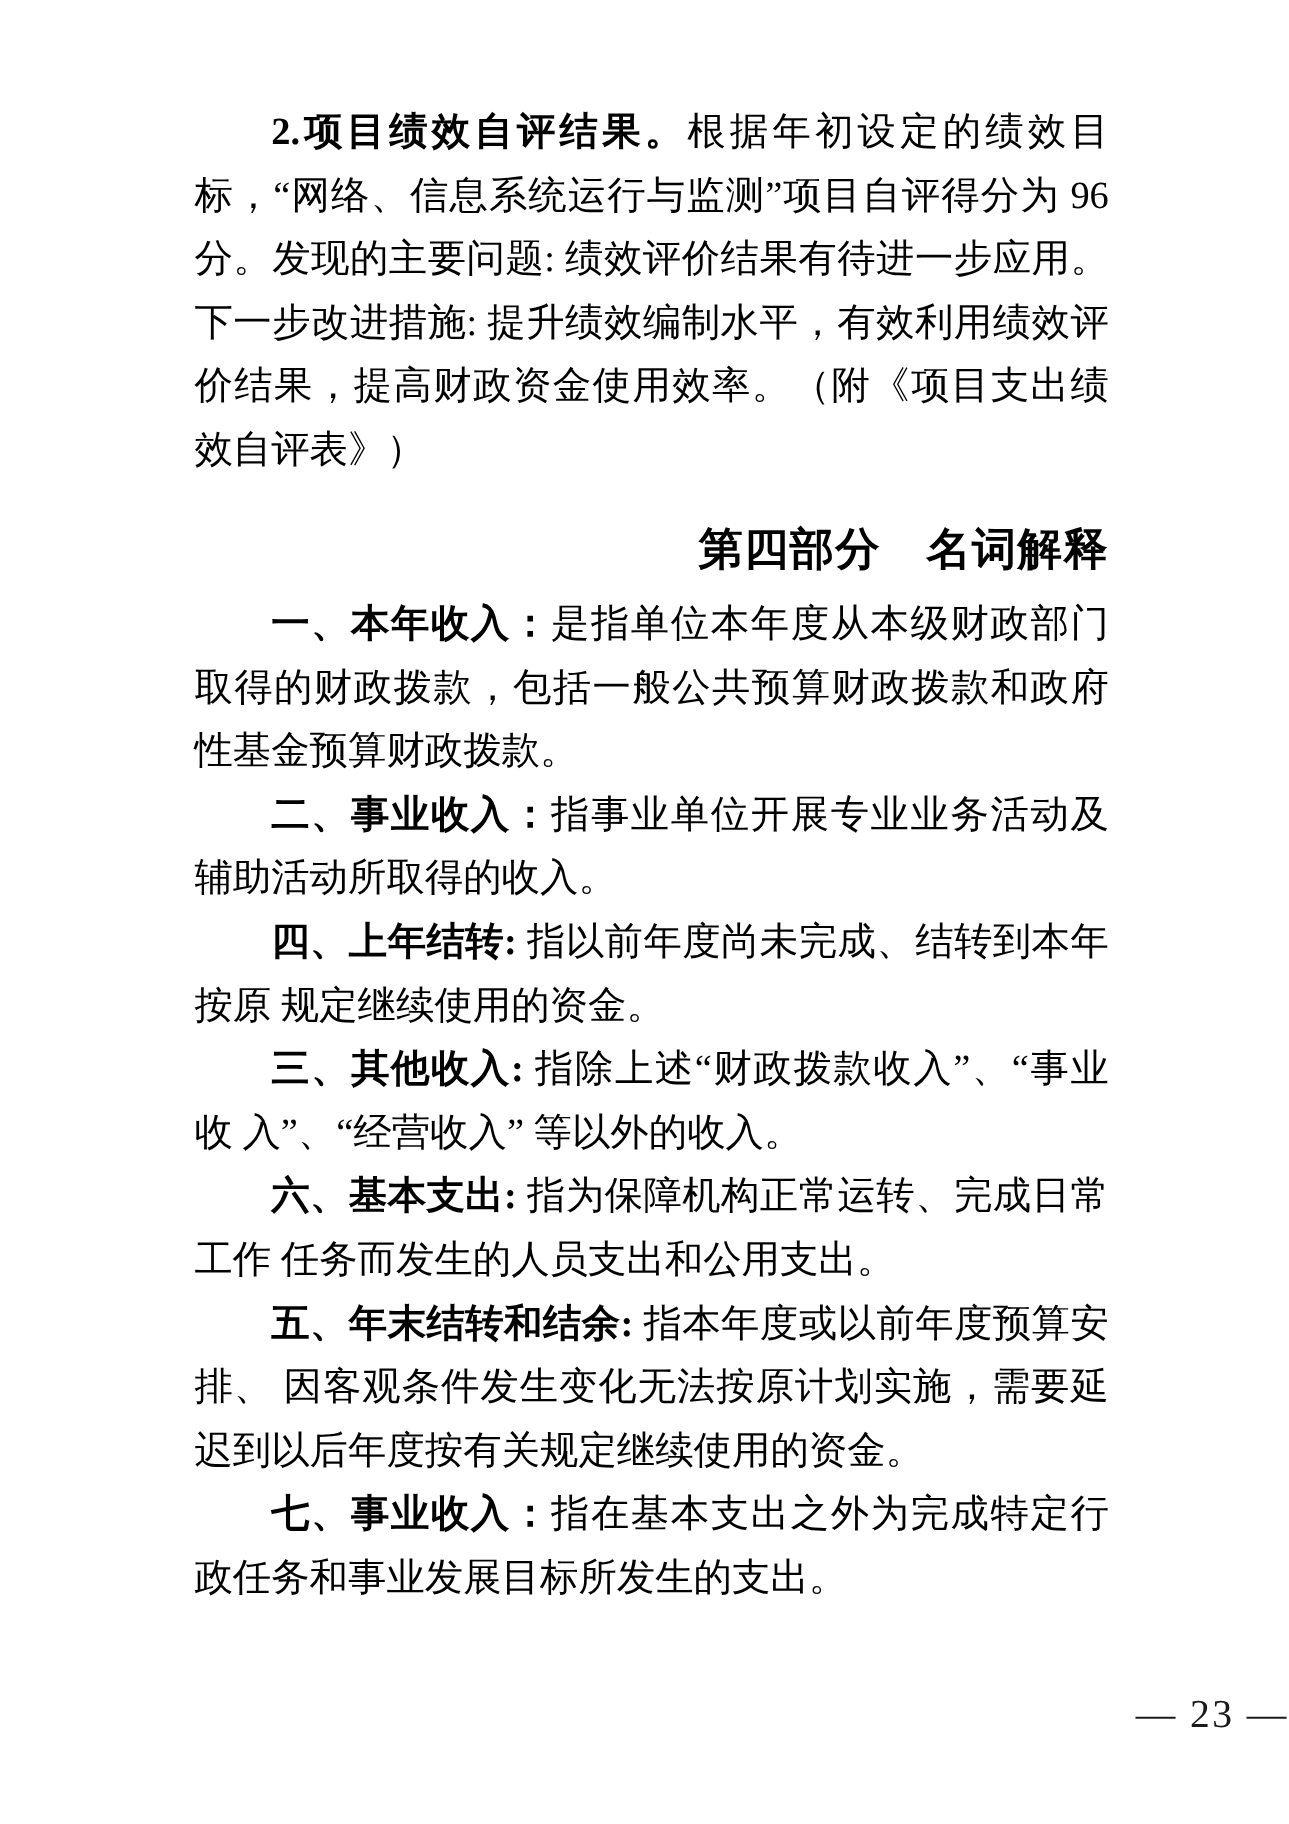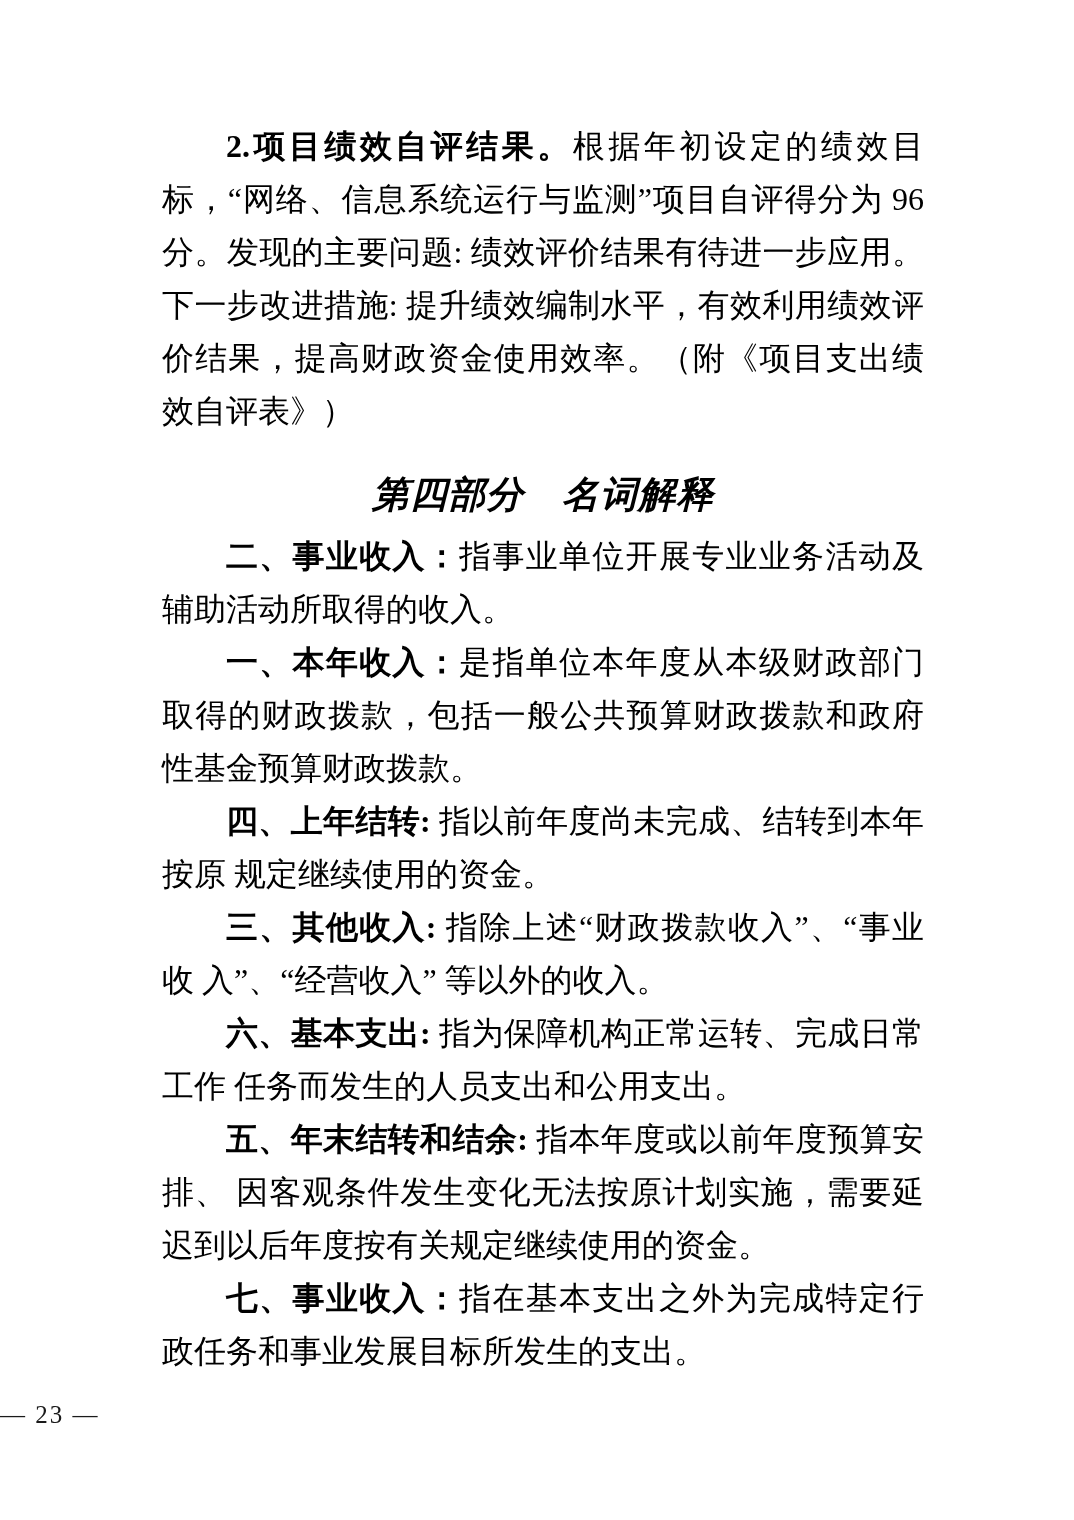--- a/index.html
+++ b/index.html
@@ -11,70 +11,69 @@
     position: relative;
     width: 1074px;
     height: 1520px;
     background: #ffffff;
     color: #000000;
     font-family: "Liberation Serif", "DejaVu Serif", serif;
     overflow: hidden;
     box-sizing: border-box;
   }
   .content {
-    padding: 120px 150px 0 162px;
+    padding: 83px 150px 0 162px;
   }
   .para {
     margin: 0;
     font-size: 32px;
     line-height: 53px;
     text-align: justify;
     text-indent: 2em;
   }
   .para .lead {
     font-weight: bold;
   }
   .intro-para {
     margin-bottom: 18px;
   }
   .section-title {
     font-family: "Liberation Sans", "DejaVu Sans", sans-serif;
     font-weight: bold;
     font-size: 37px;
     line-height: 50px;
-    text-align: center;
+    text-align: right;
     letter-spacing: 1px;
     margin: 32px 0 10px 0;
-    font-style: italic;
   }
   .footer {
     position: absolute;
     left: 0;
     right: 0;
-    bottom: 90px;
-    text-align: left;
-    font-size: 25px;
+    bottom: 76px;
+    text-align: right;
+    font-size: 33px;
     line-height: 30px;
     color: #1a1a1a;
     letter-spacing: 2px;
   }
 </style>
 </head>
 <body>
 
 <div class="page">
   <div class="content">
 
     <p class="para intro-para"><span class="lead">2.项目绩效自评结果。</span><span>根据年初设定的绩效目标，“网络、信息系统运行与监测”项目自评得分为 96 分。发现的主要问题: 绩效评价结果有待进一步应用。下一步改进措施: 提升绩效编制水平，有效利用绩效评价结果，提高财政资金使用效率。（附《项目支出绩效自评表》）</span></p>
 
     <h2 class="section-title">第四部分　名词解释</h2>
 
+    <p class="para"><span class="lead">一、本年收入：</span><span>是指单位本年度从本级财政部门取得的财政拨款，包括一般公共预算财政拨款和政府性基金预算财政拨款。</span></p>
+
     <p class="para"><span class="lead">二、事业收入：</span><span>指事业单位开展专业业务活动及辅助活动所取得的收入。</span></p>
-
-    <p class="para"><span class="lead">一、本年收入：</span><span>是指单位本年度从本级财政部门取得的财政拨款，包括一般公共预算财政拨款和政府性基金预算财政拨款。</span></p>
 
     <p class="para"><span class="lead">四、上年结转:</span><span> 指以前年度尚未完成、结转到本年按原 规定继续使用的资金。</span></p>
 
     <p class="para"><span class="lead">三、其他收入:</span><span> 指除上述“财政拨款收入”、“事业收 入”、“经营收入” 等以外的收入。</span></p>
 
     <p class="para"><span class="lead">六、基本支出:</span><span> 指为保障机构正常运转、完成日常工作 任务而发生的人员支出和公用支出。</span></p>
 
     <p class="para"><span class="lead">五、年末结转和结余:</span><span> 指本年度或以前年度预算安排、 因客观条件发生变化无法按原计划实施，需要延迟到以后年度按有关规定继续使用的资金。</span></p>
 
     <p class="para"><span class="lead">七、事业收入：</span><span>指在基本支出之外为完成特定行政任务和事业发展目标所发生的支出。</span></p>

